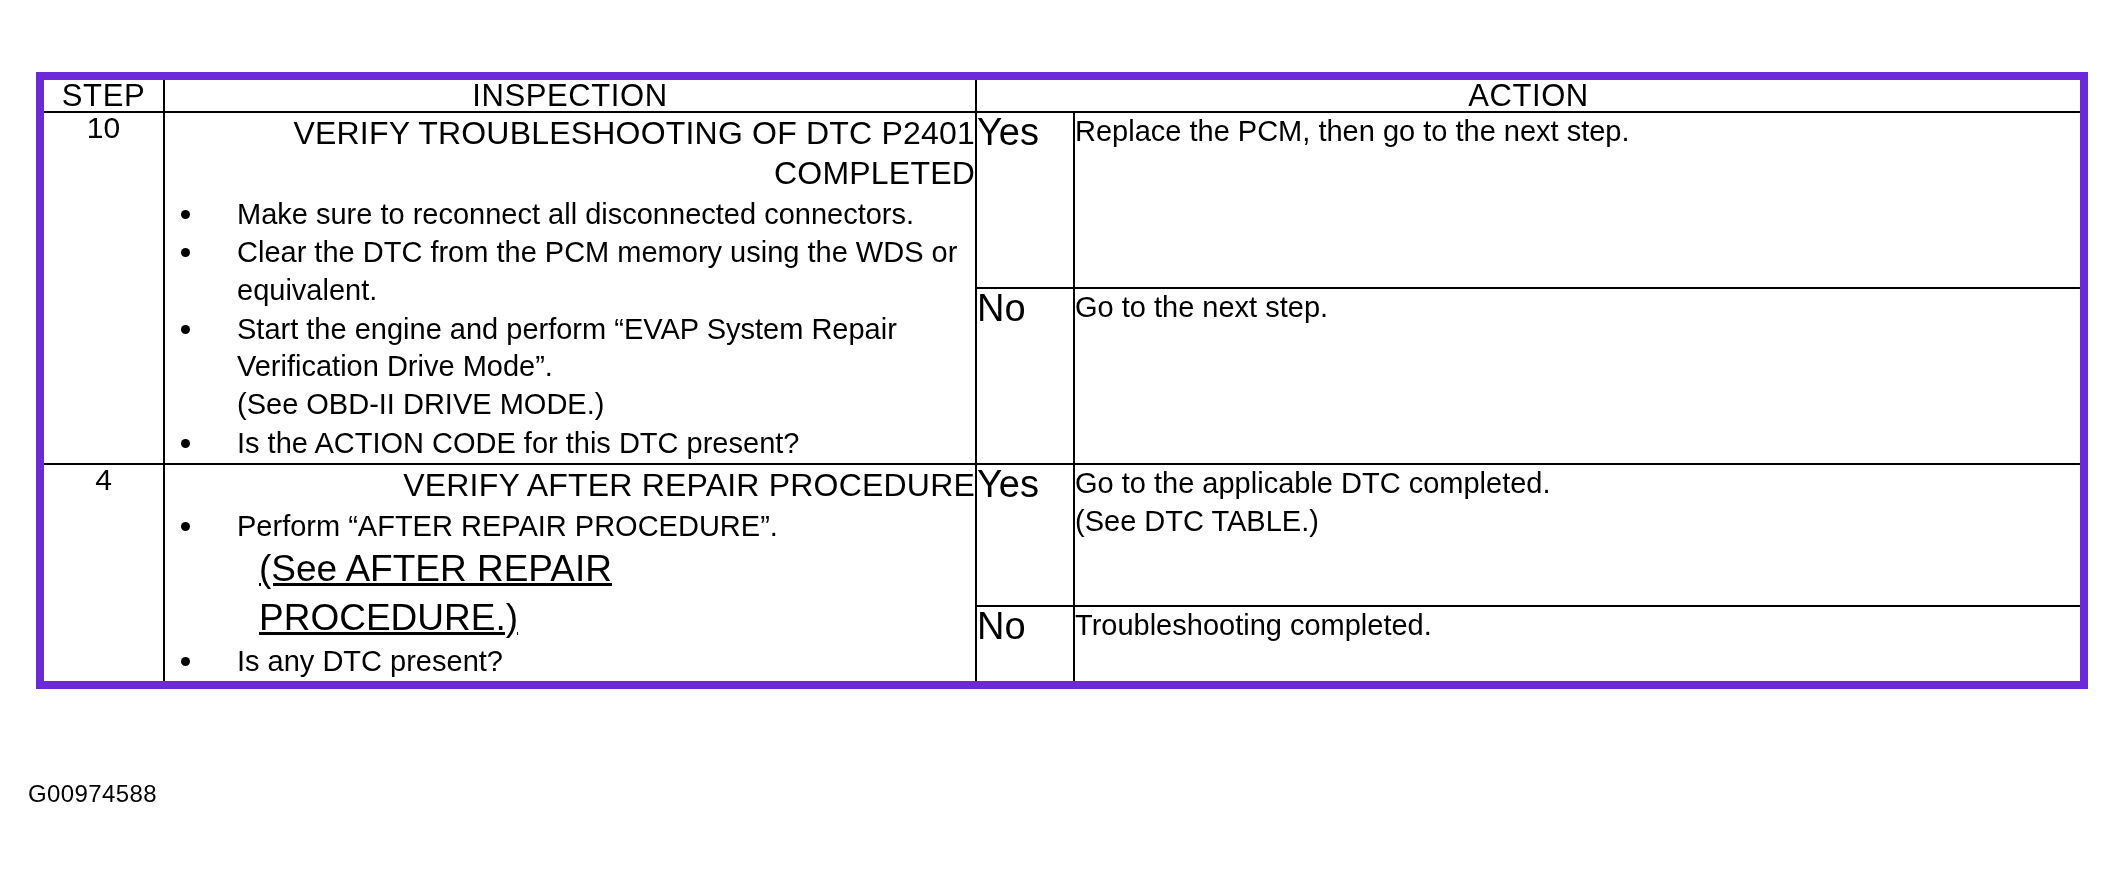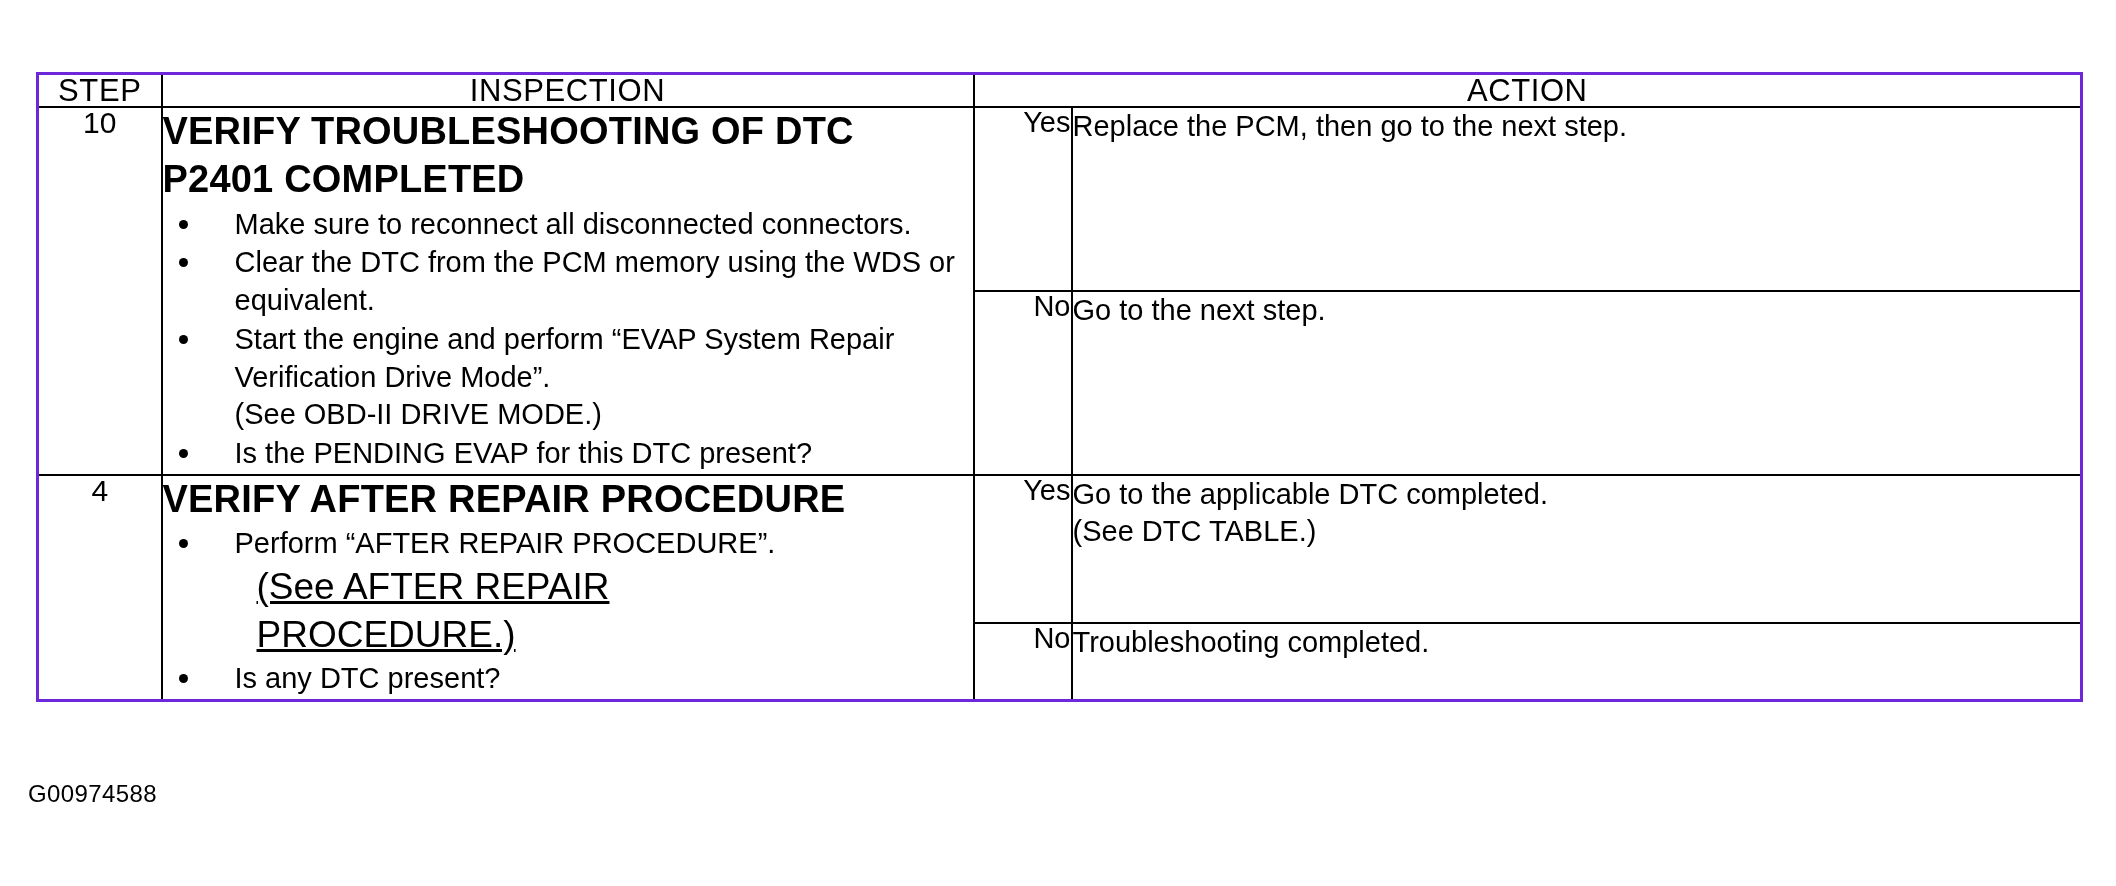--- a/index.html
+++ b/index.html
@@ -33,21 +33,21 @@
     background: #ffffff;
   }
   #dtc-table td, #dtc-table th {
     border: 2px solid #000000;
     padding: 0;
     vertical-align: top;
     background: #ffffff;
   }
   
   #dtc-table {
-    border: 3px solid #6d28d9;
+    border: 8px solid #6d28d9;
   }
 
   
   col.c-step   { width: 124px; }
   col.c-insp   { width: 812px; }
   col.c-yn     { width: 98px;  }
   col.c-action { width: 1010px; }
 
   
   .hdr {
@@ -67,25 +67,26 @@
     line-height: 1.0;
     padding: 10px 0 0 0;
     margin-top: 11px;
   }
 
   
   .insp-cell {
     padding: 8px 10px 10px 12px;
   }
   .insp-title {
-    font-size: 38px;
-    font-weight: 700;
+    font-size: 32px;
+    font-weight: 400;
     line-height: 1.26;
     letter-spacing: 0.2px;
     margin: 0 0 2px 0;
+    text-align: right;
   }
   ul.bullets {
     list-style: none;
     margin: 0;
     padding: 0;
   }
   ul.bullets > li {
     position: relative;
     padding-left: 72px;
     font-size: 29px;
@@ -109,22 +110,22 @@
   .sub-indent {
     display: block;
     font-size: 37px;
     line-height: 1.30;
     padding-left: 22px;
     text-decoration: underline;
   }
 
   
   .yn-cell {
-    text-align: right;
-    font-size: 29px;
+    text-align: left;
+    font-size: 38px;
     line-height: 1.0;
     padding: 10px 0 0 0;
   }
 
   
   .action-cell {
     font-size: 29px;
     line-height: 1.30;
     padding: 8px 10px 10px 12px;
   }
@@ -177,21 +178,21 @@
               <span class="dot"></span>
               <span class="sub-line">Clear the DTC from the PCM memory using the WDS or equivalent.</span>
             </li>
             <li>
               <span class="dot"></span>
               <span class="sub-line">Start the engine and perform “EVAP System Repair Verification Drive Mode”.</span>
               <span class="sub-line">(See OBD-II DRIVE MODE.)</span>
             </li>
             <li>
               <span class="dot"></span>
-              <span class="sub-line">Is the PENDING EVAP for this DTC present?</span>
+              <span class="sub-line">Is the ACTION CODE for this DTC present?</span>
             </li>
           </ul>
         </td>
 
         <td class="yn-cell">Yes</td>
         <td class="action-cell">
           <span class="a-line">Replace the PCM, then go to the next step.</span>
         </td>
       </tr>
 

